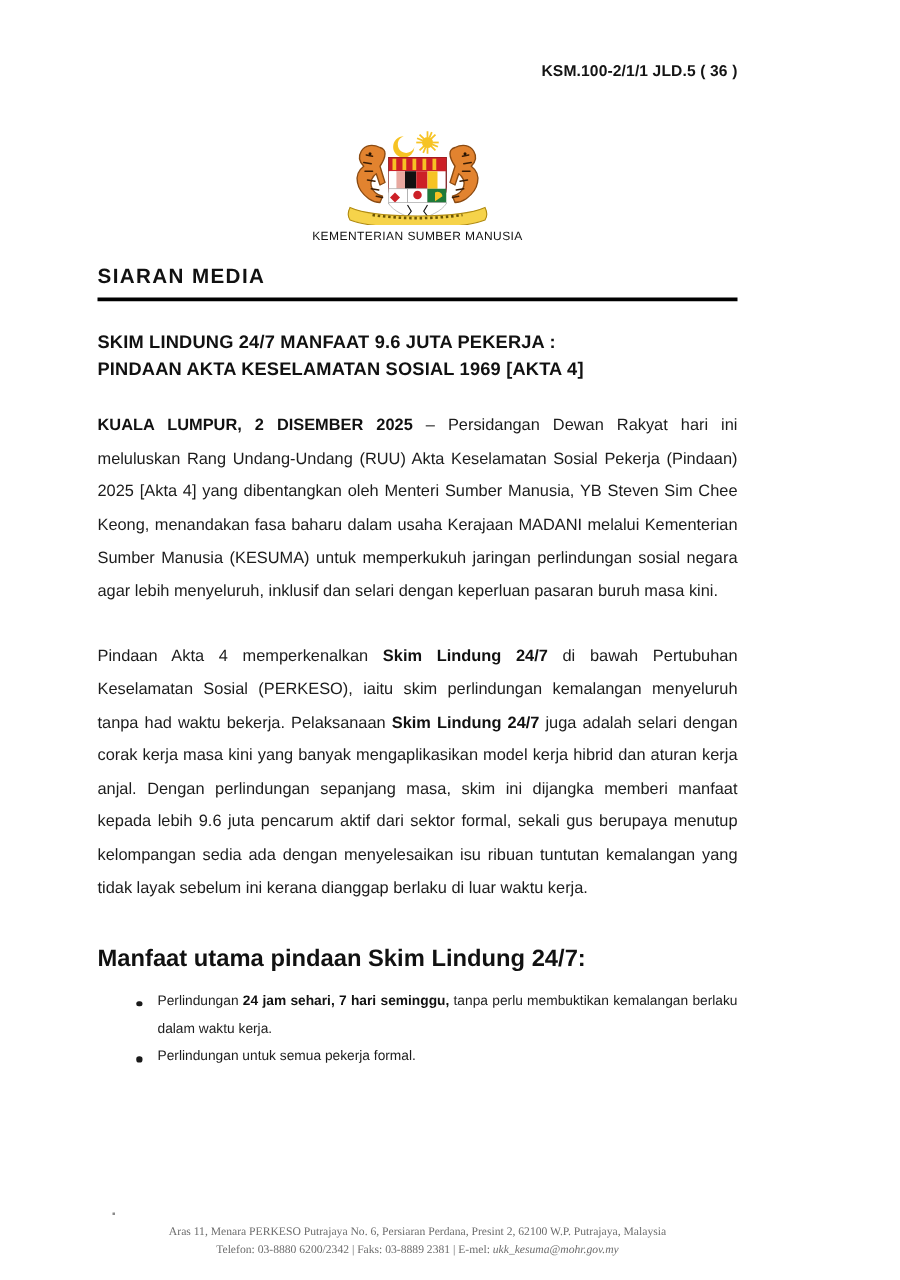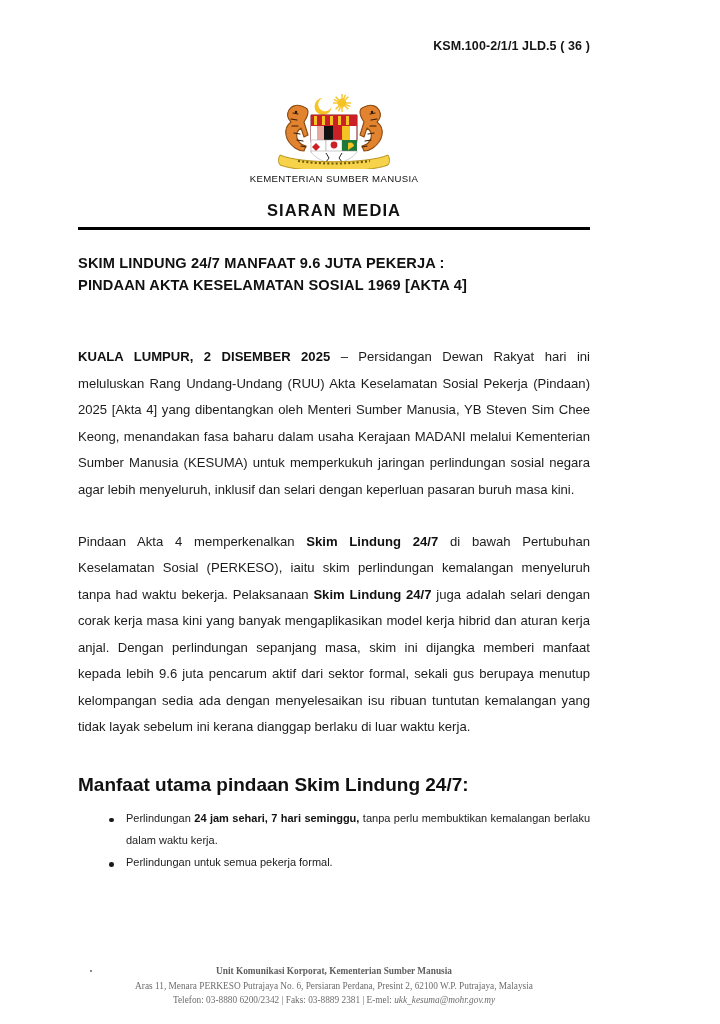--- a/index.html
+++ b/index.html
@@ -13,21 +13,21 @@
     font-family: "Liberation Sans", sans-serif;
     color: #1a1a1a;
     position: relative;
     overflow: hidden;
   }
   .page {
     width: 668px;
     height: 1024px;
     position: relative;
     box-sizing: border-box;
-    padding: 1px 78px;
+    padding: 12px 78px;
   }
   
   .ref-line {
     padding-top: 38px;
     text-align: right;
     font-size: 12.5px;
     font-weight: 700;
     letter-spacing: 0.1px;
     color: #141414;
   }
@@ -46,21 +46,20 @@
     margin-top: 4px;
     text-align: center;
     font-size: 9.6px;
     font-weight: 400;
     letter-spacing: 0.35px;
     color: #111;
   }
   
   .siaran {
     margin-top: 17px;
-    text-align: center;
     font-size: 16.5px;
     font-weight: 700;
     letter-spacing: 1.1px;
     color: #111;
   }
   .rule {
     margin-top: 7px;
     height: 3px;
     background: #000000;
     width: 100%;
@@ -70,21 +69,21 @@
     margin-top: 22px;
     text-align: left;
     font-size: 14.6px;
     font-weight: 700;
     line-height: 1.52;
     letter-spacing: 0.15px;
     color: #111;
   }
   
   .body-text {
-    margin-top: 48px;
+    margin-top: 20px;
     font-size: 13.1px;
     line-height: 2.02;
     text-align: justify;
     color: #1c1c1c;
   }
   .body-text p {
     margin: 0 0 26px 0;
     text-align: justify;
   }
   .body-text p:last-child { margin-bottom: 0; }
@@ -265,18 +264,17 @@
       </li>
       <li>
         <span class="dot"></span><span>Perlindungan untuk semua pekerja formal.</span><b></b><span></span>
       </li>
     </ul>
   </div>
 
   <div class="stray-dot"></div>
 
   <div class="footer">
-    <div class="f1">Unit Komunikasi Korporat, Kementerian Sumber Manusia</div>
     <div class="f2">Aras 11, Menara PERKESO Putrajaya No. 6, Persiaran Perdana, Presint 2, 62100 W.P. Putrajaya, Malaysia</div>
     <div class="f3"><span>Telefon: 03-8880 6200/2342 | Faks: 03-8889 2381 | E-mel: </span><span class="email">ukk_kesuma@mohr.gov.my</span></div>
   </div>
 
 </div>
 
 </body></html>

